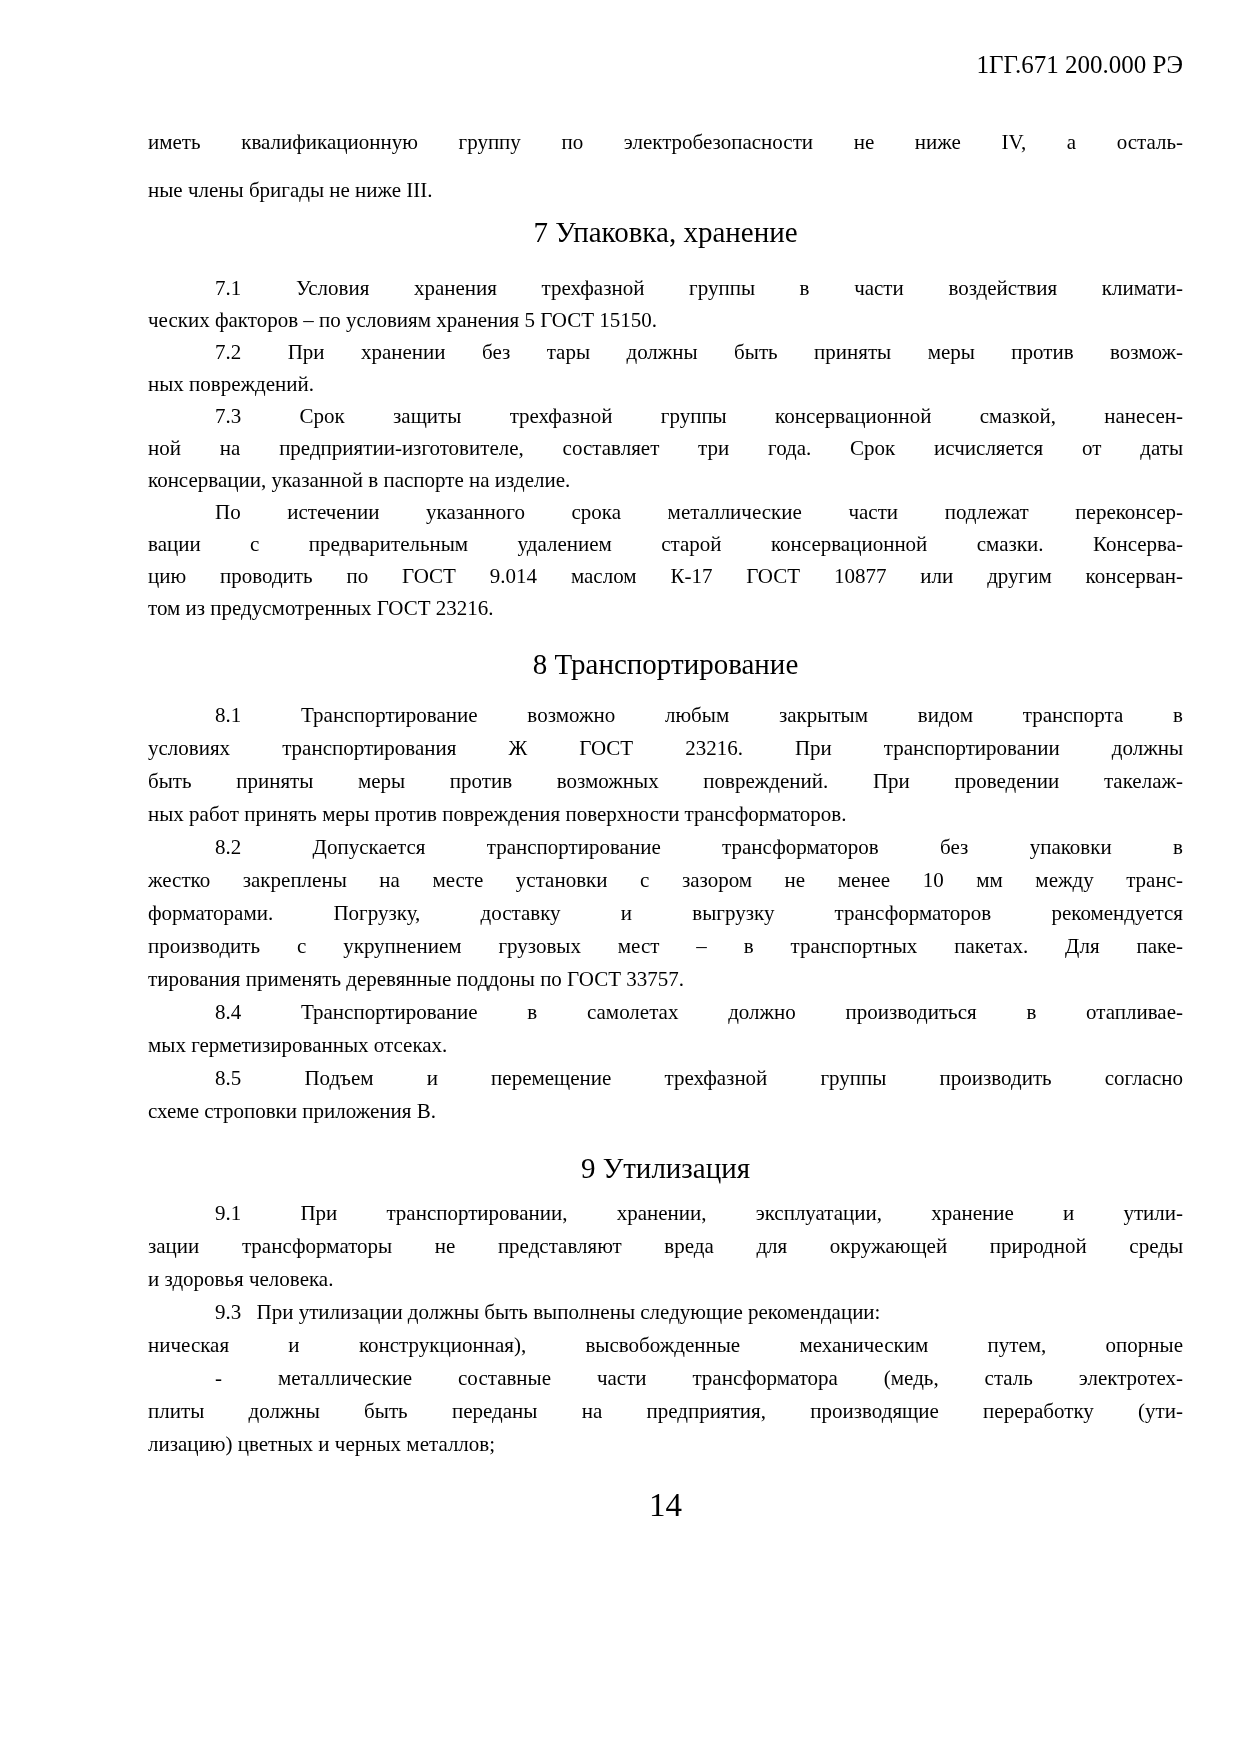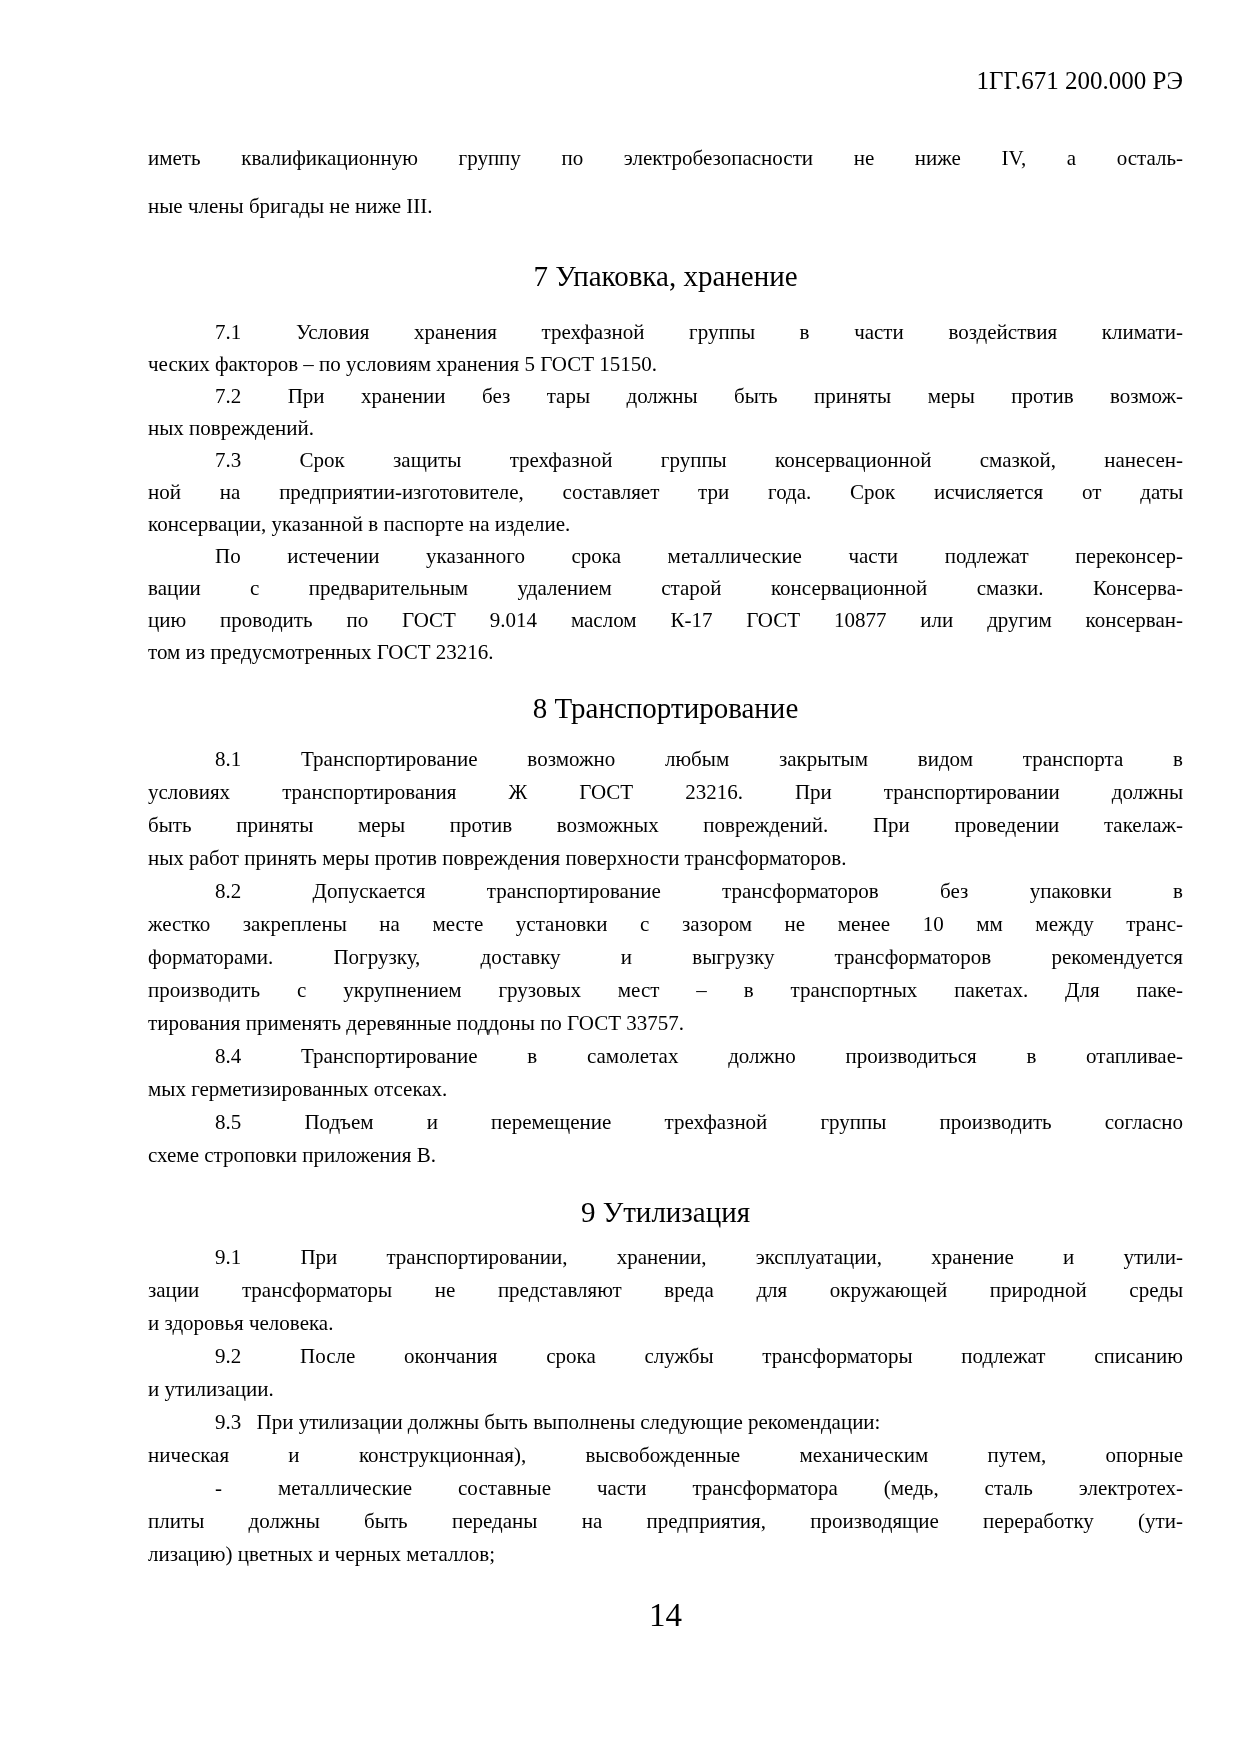--- a/index.html
+++ b/index.html
@@ -5,21 +5,21 @@
   html, body { margin: 0; padding: 0; }
   body {
     width: 1241px; height: 1755px;
     background: #ffffff;
     color: #000000;
     font-family: "Liberation Serif", "DejaVu Serif", serif;
   }
   .page {
     box-sizing: border-box;
     width: 1241px; height: 1755px;
-    padding: 16px 58px 0 148px;
+    padding: 0 58px 0 148px;
     overflow: hidden;
   }
   .doc-code {
     padding-top: 49px;
     text-align: right;
     font-size: 25px;
     line-height: 32px;
   }
   .para { margin: 0; font-size: 21px; }
   .ln {
@@ -31,21 +31,21 @@
   .ln.ind  { padding-left: 67px; }
   .pnum { margin-right: 10px; }
   .intro { margin-top: 37px; line-height: 48px; }
   .sec-title {
     margin: 0;
     font-weight: normal;
     font-size: 29px;
     line-height: 36px;
     text-align: center;
   }
-  #sec7-title { margin-top: 28px; }
+  #sec7-title { margin-top: 0; }
   #sec8-title { margin-top: 22px; }
   #sec9-title { margin-top: 22px; }
   .sec7-body { margin-top: 22px; }
   .sec7-body .para { line-height: 32px; }
   .sec8-body { margin-top: 17px; }
   .sec8-body .para { line-height: 33px; }
   .sec9-body { margin-top: 11px; }
   .sec9-body .para { line-height: 33px; }
   .page-number {
     margin-top: 28px;
@@ -118,24 +118,20 @@
 
   <h2 class="sec-title" id="sec9-title">9 Утилизация</h2>
 
   <div class="sec9-body">
     <p class="para">
       <span class="ln ind"><span class="pnum">9.1</span> <span>При транспортировании, хранении, эксплуатации, хранение и утили-</span></span>
       <span class="ln">зации трансформаторы не представляют вреда для окружающей природной среды</span>
       <span class="ln last">и здоровья человека.</span>
     </p>
     <p class="para">
-      <span class="ln ind"><span class="pnum">9.2</span> <span>После окончания срока службы трансформаторы подлежат списанию</span></span>
-      <span class="ln last">и утилизации.</span>
-    </p>
-    <p class="para">
       <span class="ln ind last"><span class="pnum">9.3</span> <span>При утилизации должны быть выполнены следующие рекомендации:</span></span>
     </p>
     <p class="para">
       <span class="ln">ническая и конструкционная), высвобожденные механическим путем, опорные</span>
       <span class="ln ind"><span class="pnum">-</span> <span>металлические составные части трансформатора (медь, сталь электротех-</span></span>
       <span class="ln">плиты должны быть переданы на предприятия, производящие переработку (ути-</span>
       <span class="ln last">лизацию) цветных и черных металлов;</span>
     </p>
   </div>
 

